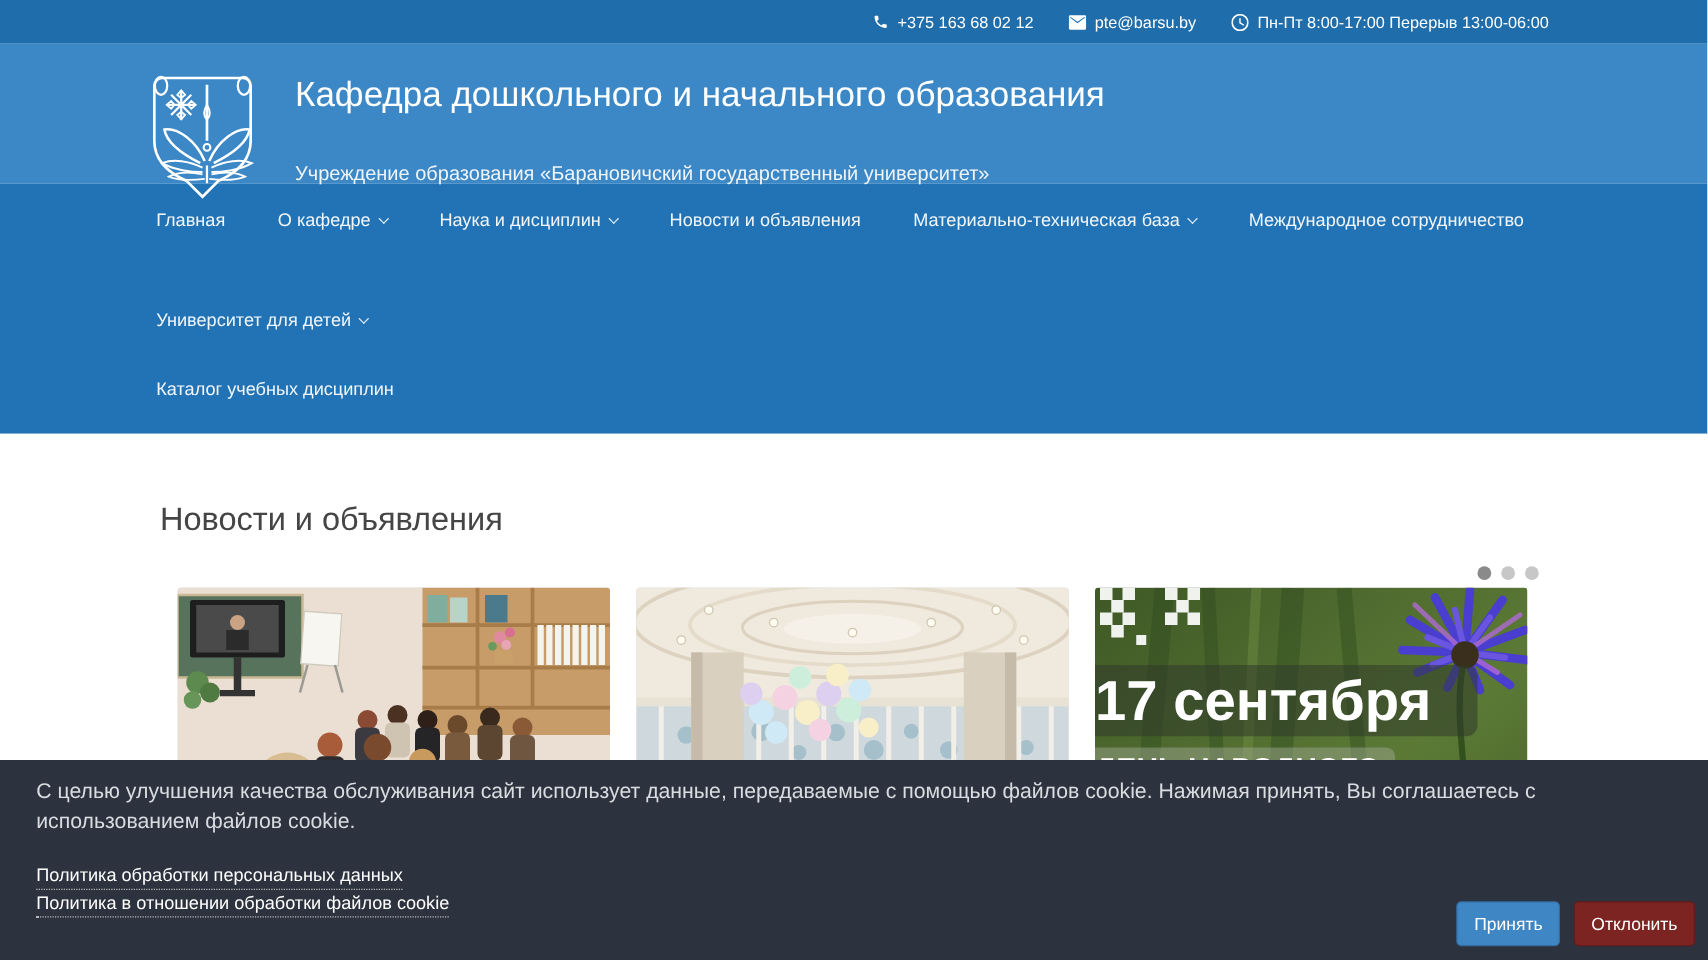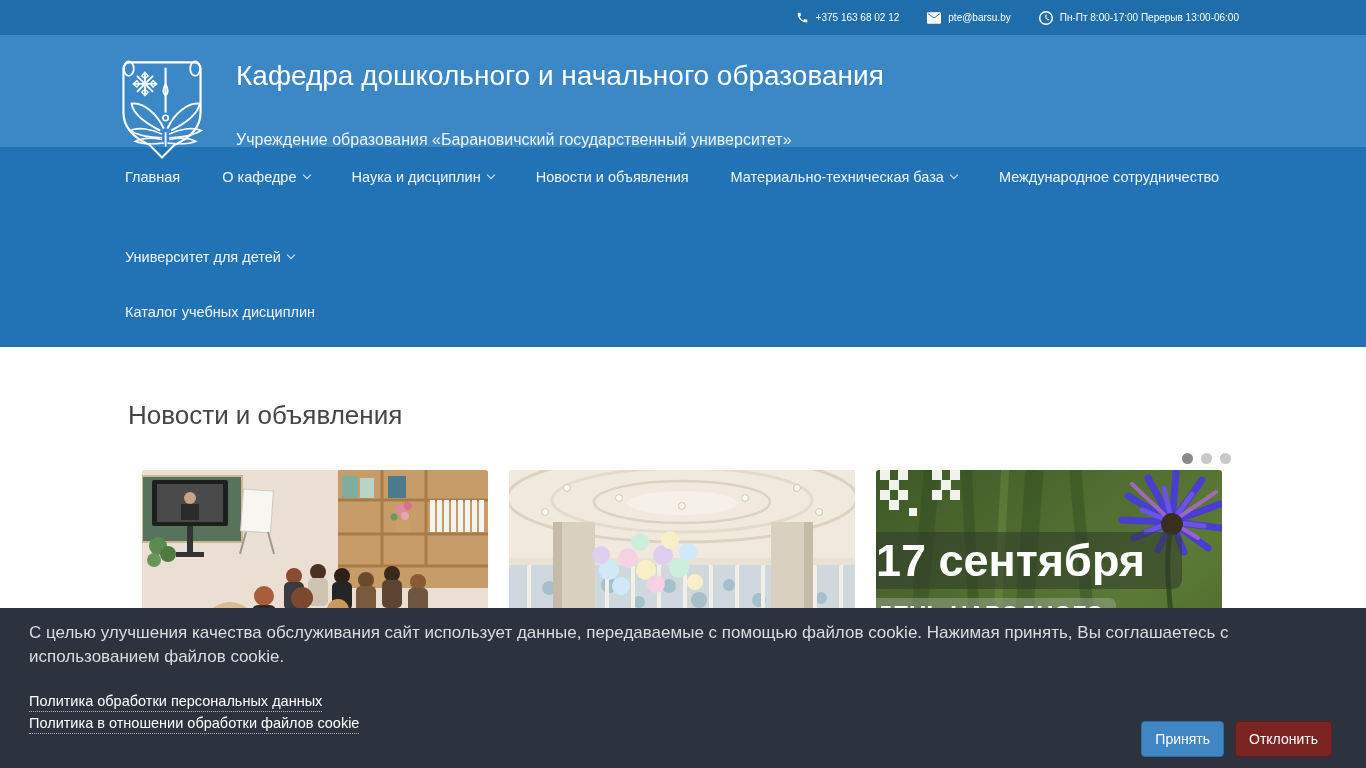--- a/index.html
+++ b/index.html
@@ -3,21 +3,21 @@
 <meta charset="utf-8">
 <style>
   * { box-sizing: border-box; margin: 0; padding: 0; }
   html,body { width:1366px; height:768px; overflow:hidden; }
   body { font-family:"Liberation Sans", sans-serif; background:#fff; }
   .container { width:1140px; margin:0 auto; }
 
   
   .topbar { height:35px; background:#1f6dab; }
   .topbar .container { height:100%; display:flex; align-items:center; justify-content:flex-end; gap:28px; padding-right:14px; }
-  .tb-item { color:#fff; font-size:10px; display:flex; align-items:center; gap:7px; white-space:nowrap; }
+  .tb-item { color:#fff; font-size:13px; display:flex; align-items:center; gap:7px; white-space:nowrap; }
   .tb-item svg { display:block; }
 
   
   .header { height:112px; background:#3c87c6; }
   .header .container { height:100%; display:flex; align-items:flex-start; padding-top:22px; }
   .logo { width:90px; height:104px; margin-left:4px; flex:none; cursor:pointer; }
   .head-text { margin-left:29px; padding-top:2px; }
   .site-title { color:#fff; font-size:28px; font-weight:400; line-height:1.2; }
   .site-subtitle { color:#eef5fb; font-size:16px; font-weight:400; margin-top:38px; }
 
@@ -37,21 +37,21 @@
   .dot.active { background:#8a8a8a; }
   .carousel { width:1082px; margin:0 auto; display:flex; gap:21px; }
   .slide { flex:0 0 346px; height:270px; border-radius:3px; overflow:hidden; cursor:pointer; background:#ddd; }
   .slide svg { display:block; width:346px; height:270px; }
 
   
   .cookie { position:fixed; left:0; right:0; bottom:0; height:160px; background:#2d333e; z-index:50; padding:13px 18px 11px 29px; }
   .cookie-msg { color:#d9dde2; font-size:17px; line-height:1.4; }
   .cookie-links { margin-top:22px; }
   .cookie-link { display:table; color:#fff; font-size:14.5px; line-height:20px; border-bottom:1px dotted rgba(255,255,255,.65); cursor:pointer; margin-bottom:1px; text-decoration:none; }
-  .cookie-btns { position:absolute; right:34px; bottom:11px; display:flex; gap:11px; }
+  .cookie-btns { position:absolute; right:10px; bottom:11px; display:flex; gap:11px; }
   .btn { font-family:"Liberation Sans", sans-serif; font-size:14px; color:#fff; border:none; border-radius:4px; padding:9px 13px; cursor:pointer; }
   .btn-accept { background:#3f86c5; border:1px solid #346da2; }
   .btn-decline { background:#7c2421; border:1px solid #641b19; }
 </style>
 </head>
 <body>
 
 <div class="topbar">
   <div class="container">
     <div class="tb-item">

